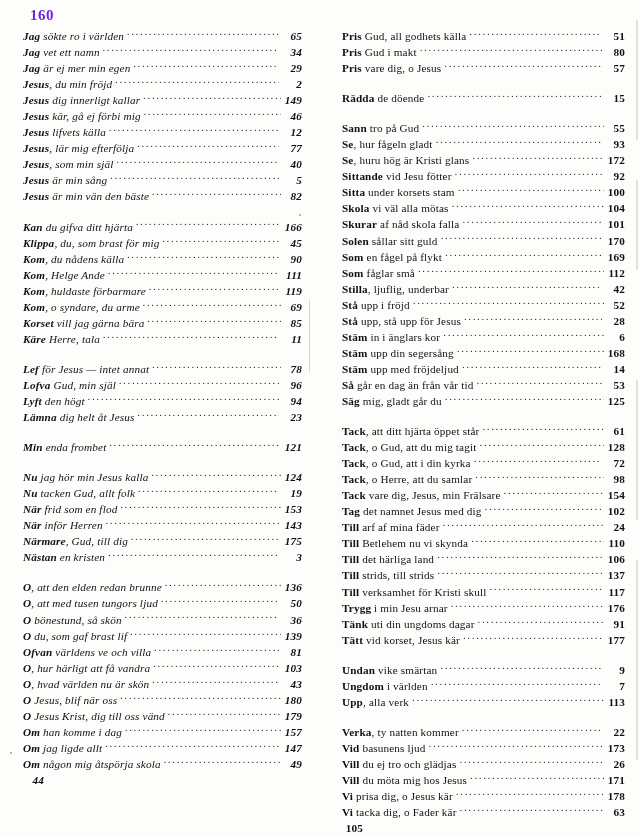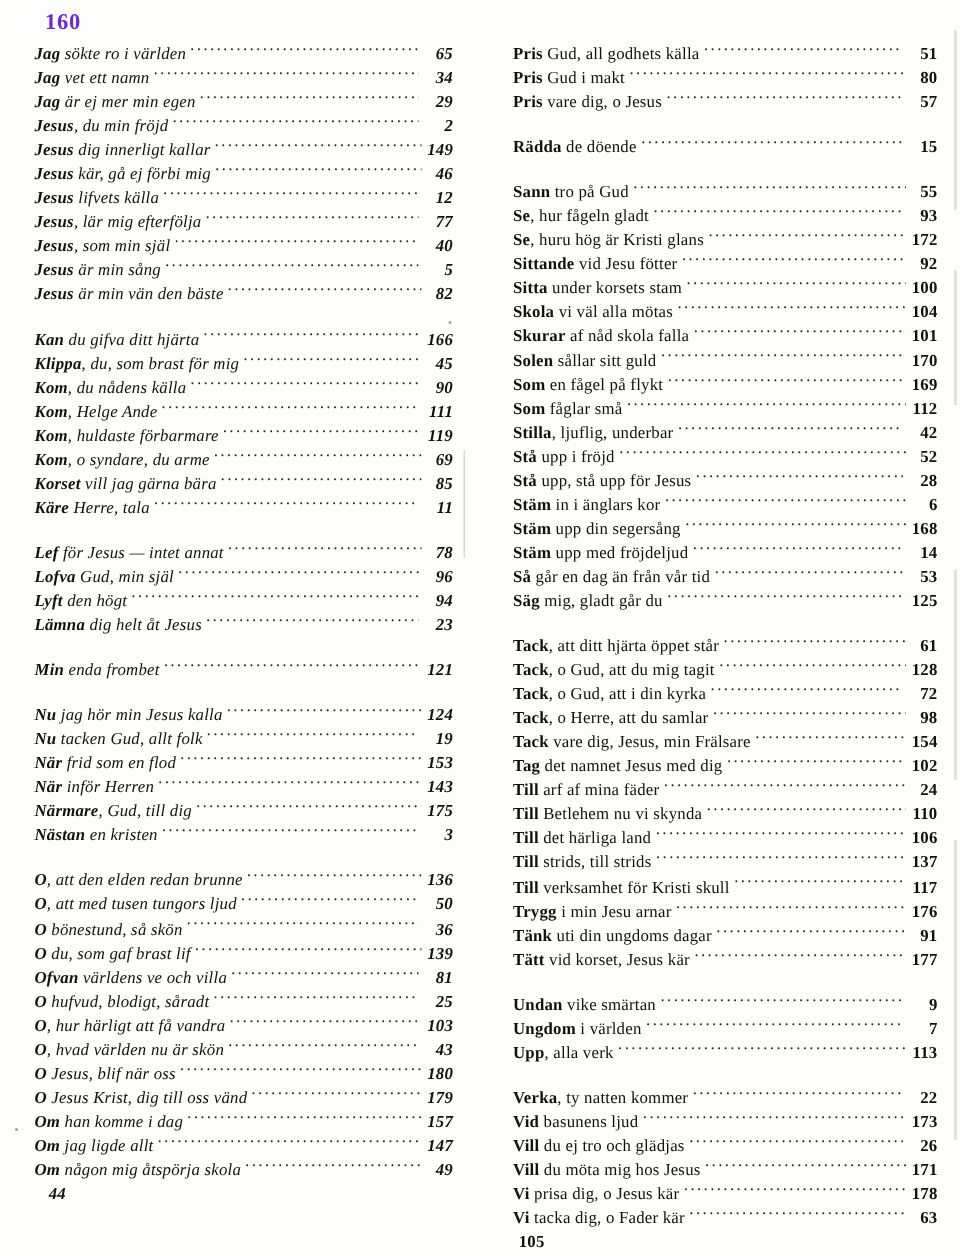--- a/index.html
+++ b/index.html
@@ -336,25 +336,20 @@
           <div class="entry tight">
             <span class="title"><span class="lead">O</span><span class="rest"> du, som gaf brast lif</span></span>
             <span class="leader"></span>
             <span class="num">139</span>
           </div>
           <div class="entry">
             <span class="title"><span class="lead">Ofvan</span><span class="rest"> världens ve och villa</span></span>
             <span class="leader"></span>
             <span class="num">81</span>
           </div>
-          <div class="entry">
-            <span class="title"><span class="lead">O</span><span class="rest"> hufvud, blodigt, såradt</span></span>
-            <span class="leader"></span>
-            <span class="num">25</span>
-          </div>
           <div class="entry tight">
             <span class="title"><span class="lead">O</span><span class="rest">, hur härligt att få vandra</span></span>
             <span class="leader"></span>
             <span class="num">103</span>
           </div>
           <div class="entry">
             <span class="title"><span class="lead">O</span><span class="rest">, hvad världen nu är skön</span></span>
             <span class="leader"></span>
             <span class="num">43</span>
           </div>

